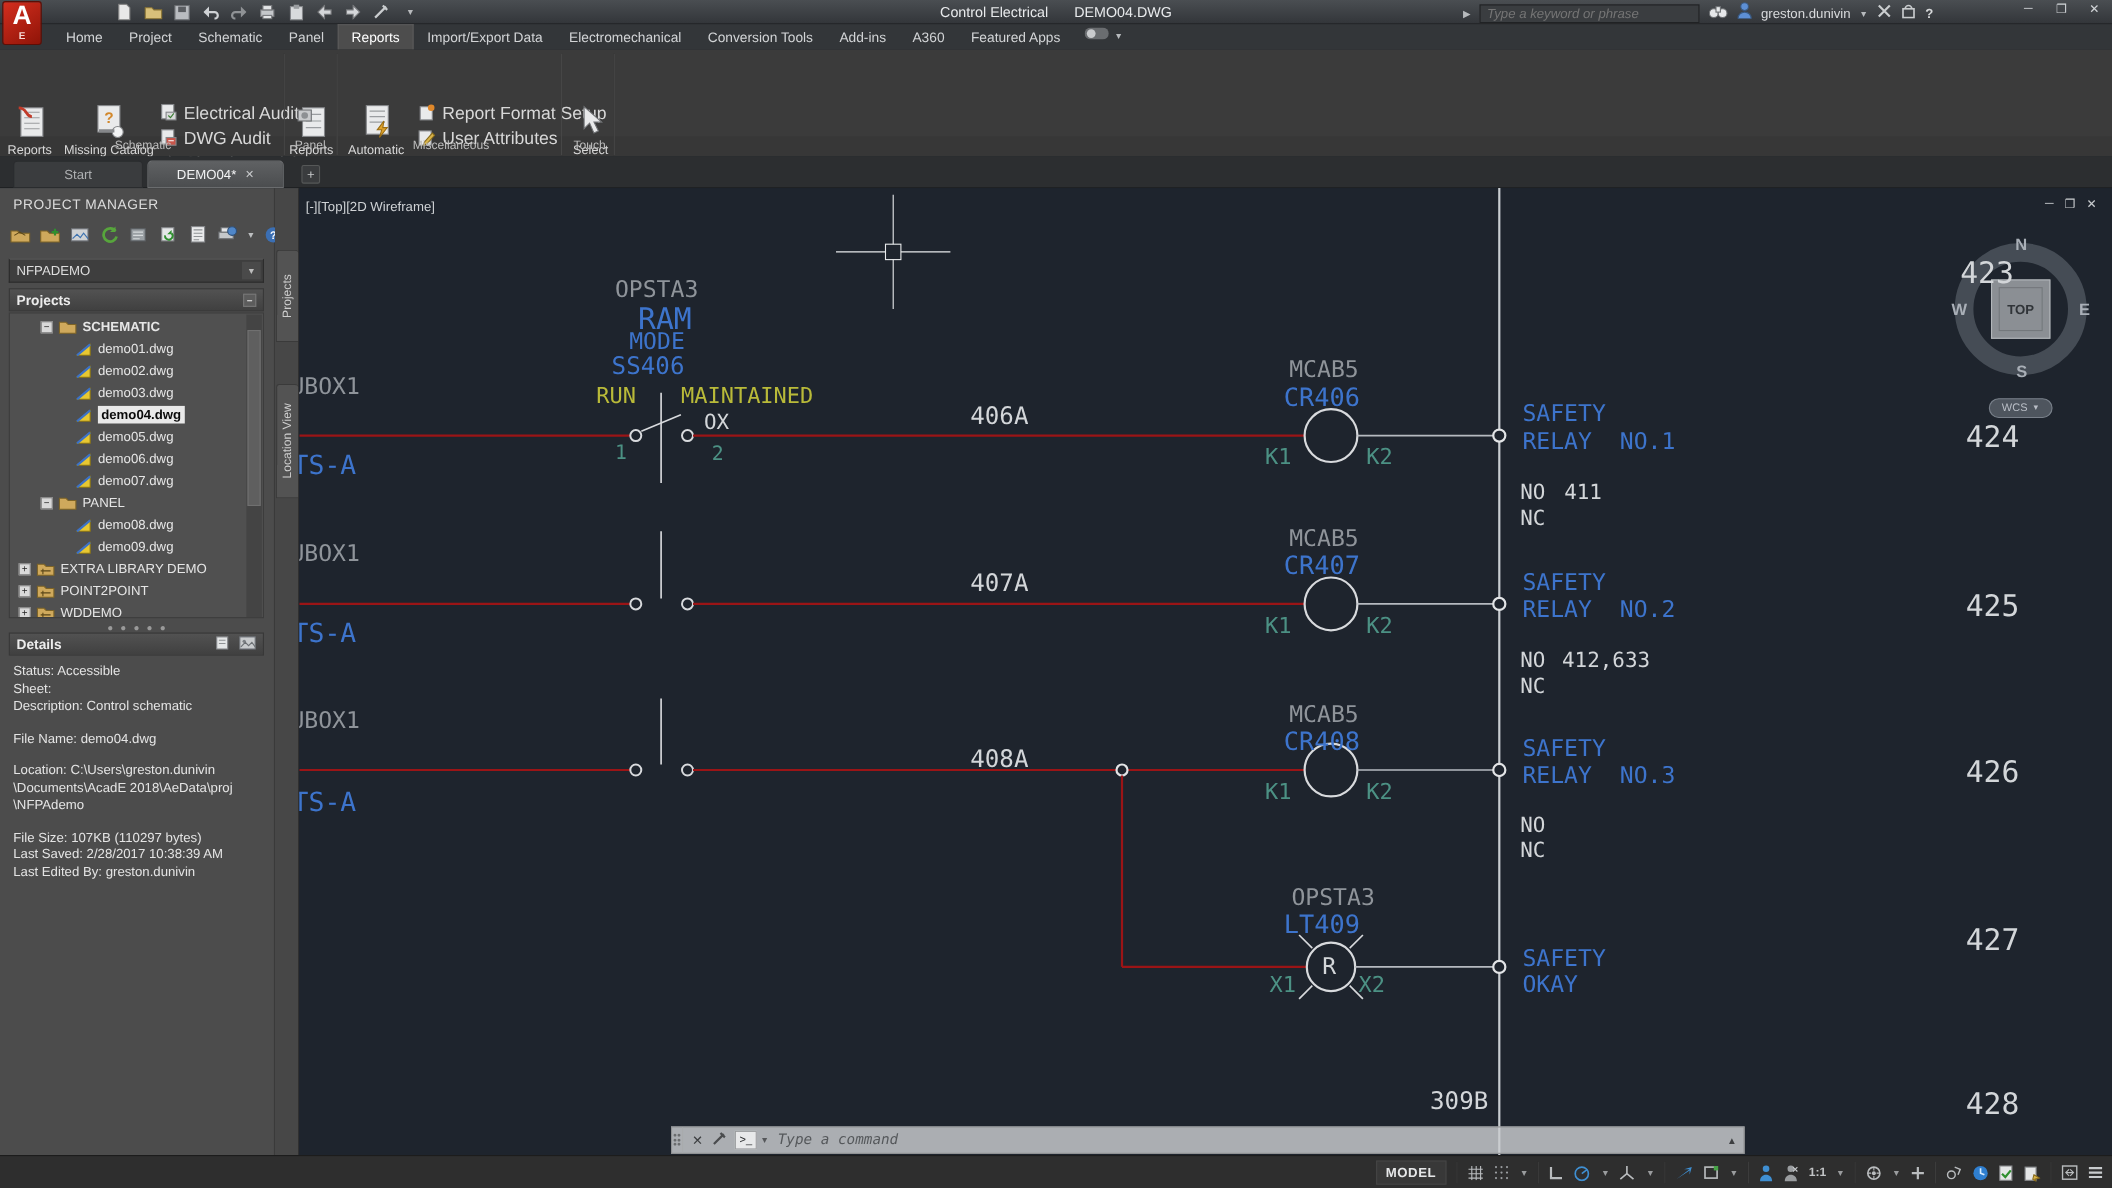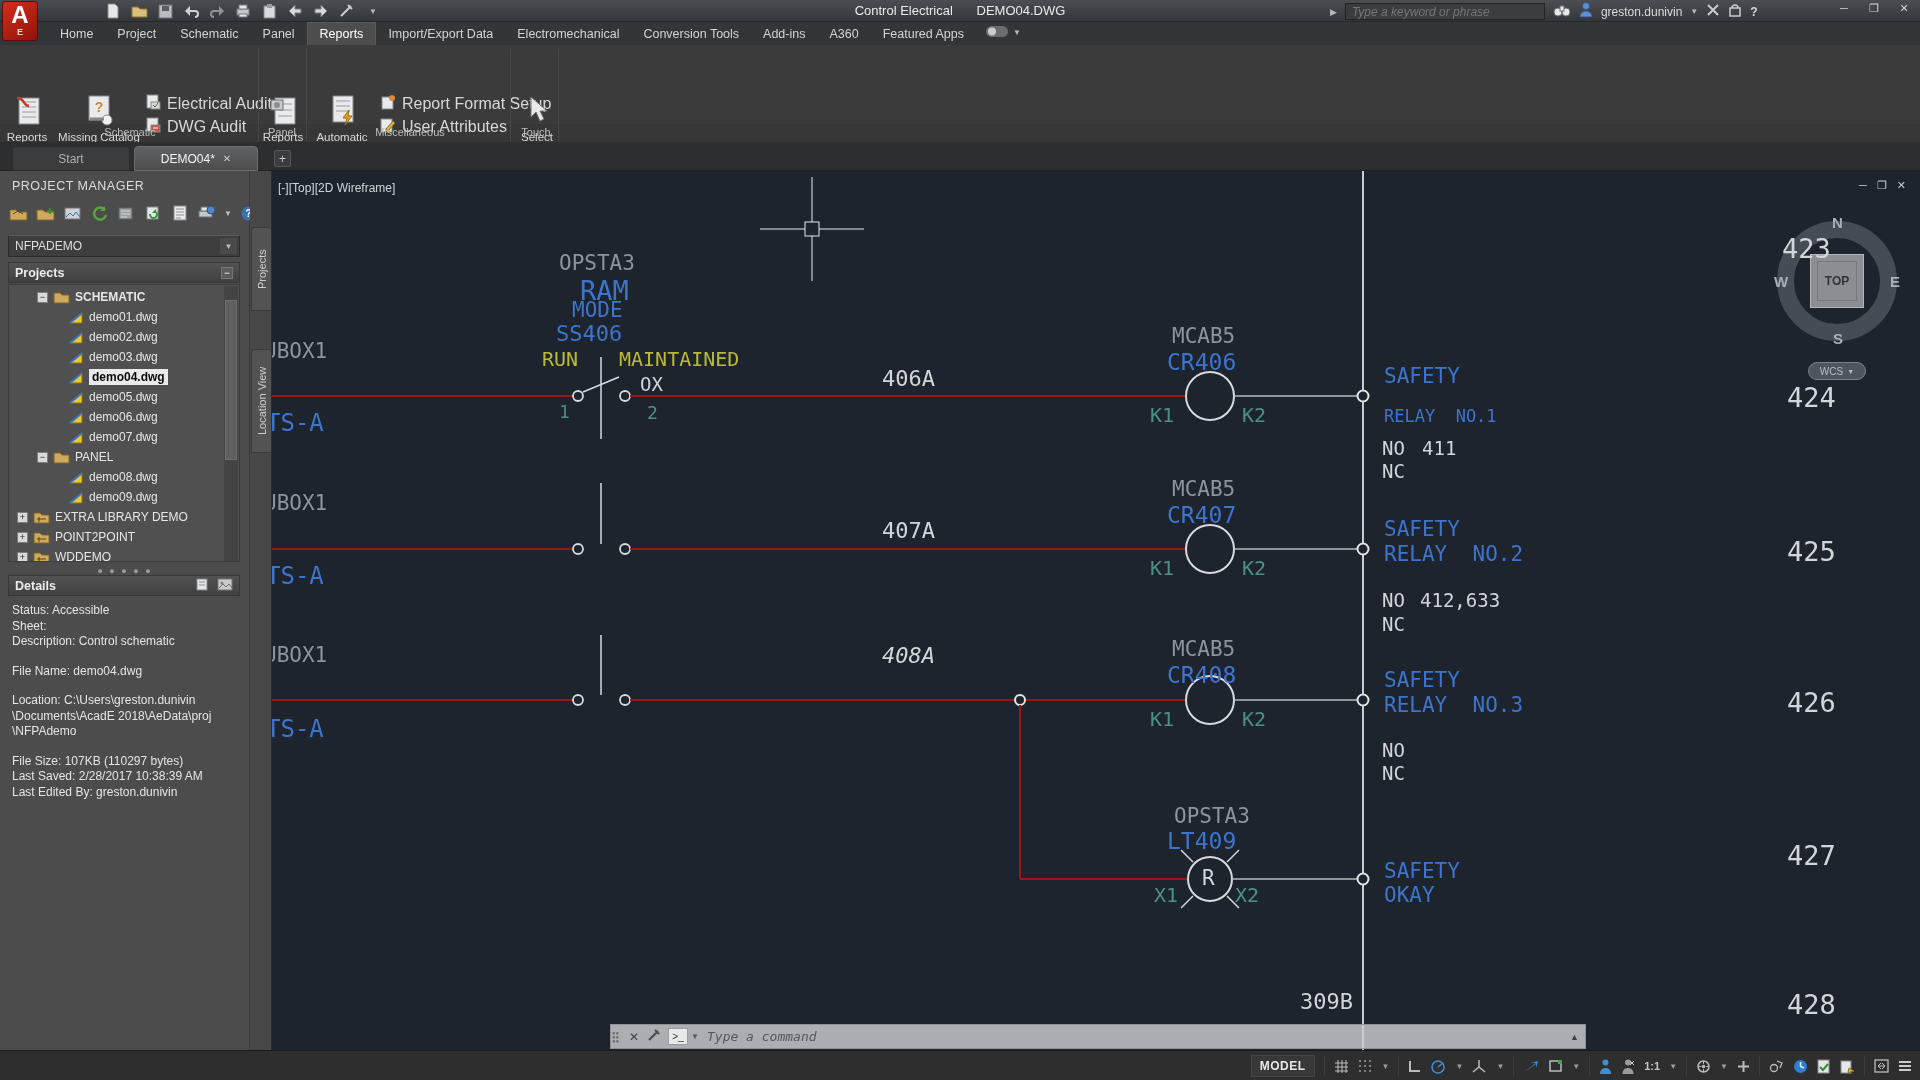--- a/index.html
+++ b/index.html
@@ -657,21 +657,21 @@
     <div class="sc c-yel" style="left:347px; top:176px; font-size:20px;">MAINTAINED</div>
     <div class="sc c-wht" style="left:368px; top:202px; font-size:19px;">OX</div>
     <div class="sc c-teal" style="left:287px; top:230px; font-size:18px;">1</div>
     <div class="sc c-teal" style="left:375px; top:231px; font-size:18px;">2</div>
     <div class="sc c-wht" style="left:610px; top:195px; font-size:22px;">406A</div>
     <div class="sc c-gray" style="left:900px; top:153px; font-size:21px;">MCAB5</div>
     <div class="sc c-blue" style="left:895px; top:178px; font-size:23px;">CR406</div>
     <div class="sc c-teal" style="left:878px; top:232px; font-size:20px;">K1</div>
     <div class="sc c-teal" style="left:970px; top:232px; font-size:20px;">K2</div>
     <div class="sc c-blue" style="left:1112px; top:193px; font-size:21px;">SAFETY</div>
-    <div class="sc c-blue" style="left:1112px; top:218px; font-size:17px;margin-top:17px;">RELAY  NO.1</div>
+    <div class="sc c-blue" style="left:1112px; top:218px; font-size:21px;">RELAY  NO.1</div>
     <div class="sc c-wht" style="left:1110px; top:266px; font-size:19px;">NO</div>
     <div class="sc c-wht" style="left:1150px; top:266px; font-size:19px;">411</div>
     <div class="sc c-wht" style="left:1110px; top:289px; font-size:19px;">NC</div>
     <div class="sc c-wht" style="left:1515px; top:211px; font-size:27px;">424</div>
 
     <div class="sc c-gray" style="left:-8px; top:320px; font-size:21px;">UBOX1</div>
     <div class="sc c-blue" style="left:-6px; top:391px; font-size:24px;">TS-A</div>
     <div class="sc c-wht" style="left:610px; top:347px; font-size:22px;">407A</div>
     <div class="sc c-gray" style="left:900px; top:306px; font-size:21px;">MCAB5</div>
     <div class="sc c-blue" style="left:895px; top:331px; font-size:23px;">CR407</div>
@@ -679,21 +679,21 @@
     <div class="sc c-teal" style="left:970px; top:385px; font-size:20px;">K2</div>
     <div class="sc c-blue" style="left:1112px; top:346px; font-size:21px;">SAFETY</div>
     <div class="sc c-blue" style="left:1112px; top:371px; font-size:21px;">RELAY  NO.2</div>
     <div class="sc c-wht" style="left:1110px; top:418px; font-size:19px;">NO</div>
     <div class="sc c-wht" style="left:1148px; top:418px; font-size:19px;">412,633</div>
     <div class="sc c-wht" style="left:1110px; top:442px; font-size:19px;">NC</div>
     <div class="sc c-wht" style="left:1515px; top:365px; font-size:27px;">425</div>
 
     <div class="sc c-gray" style="left:-8px; top:472px; font-size:21px;">UBOX1</div>
     <div class="sc c-blue" style="left:-6px; top:544px; font-size:24px;">TS-A</div>
-    <div class="sc c-wht" style="left:610px; top:472px; font-size:22px;font-style:italic;">408A</div>
+    <div class="sc c-wht" style="left:610px; top:507px; font-size:22px;">408A</div>
     <div class="sc c-gray" style="left:900px; top:466px; font-size:21px;">MCAB5</div>
     <div class="sc c-blue" style="left:895px; top:491px; font-size:23px;">CR408</div>
     <div class="sc c-teal" style="left:878px; top:536px; font-size:20px;">K1</div>
     <div class="sc c-teal" style="left:970px; top:536px; font-size:20px;">K2</div>
     <div class="sc c-blue" style="left:1112px; top:497px; font-size:21px;">SAFETY</div>
     <div class="sc c-blue" style="left:1112px; top:522px; font-size:21px;">RELAY  NO.3</div>
     <div class="sc c-wht" style="left:1110px; top:568px; font-size:19px;">NO</div>
     <div class="sc c-wht" style="left:1110px; top:591px; font-size:19px;">NC</div>
     <div class="sc c-wht" style="left:1515px; top:516px; font-size:27px;">426</div>
 

